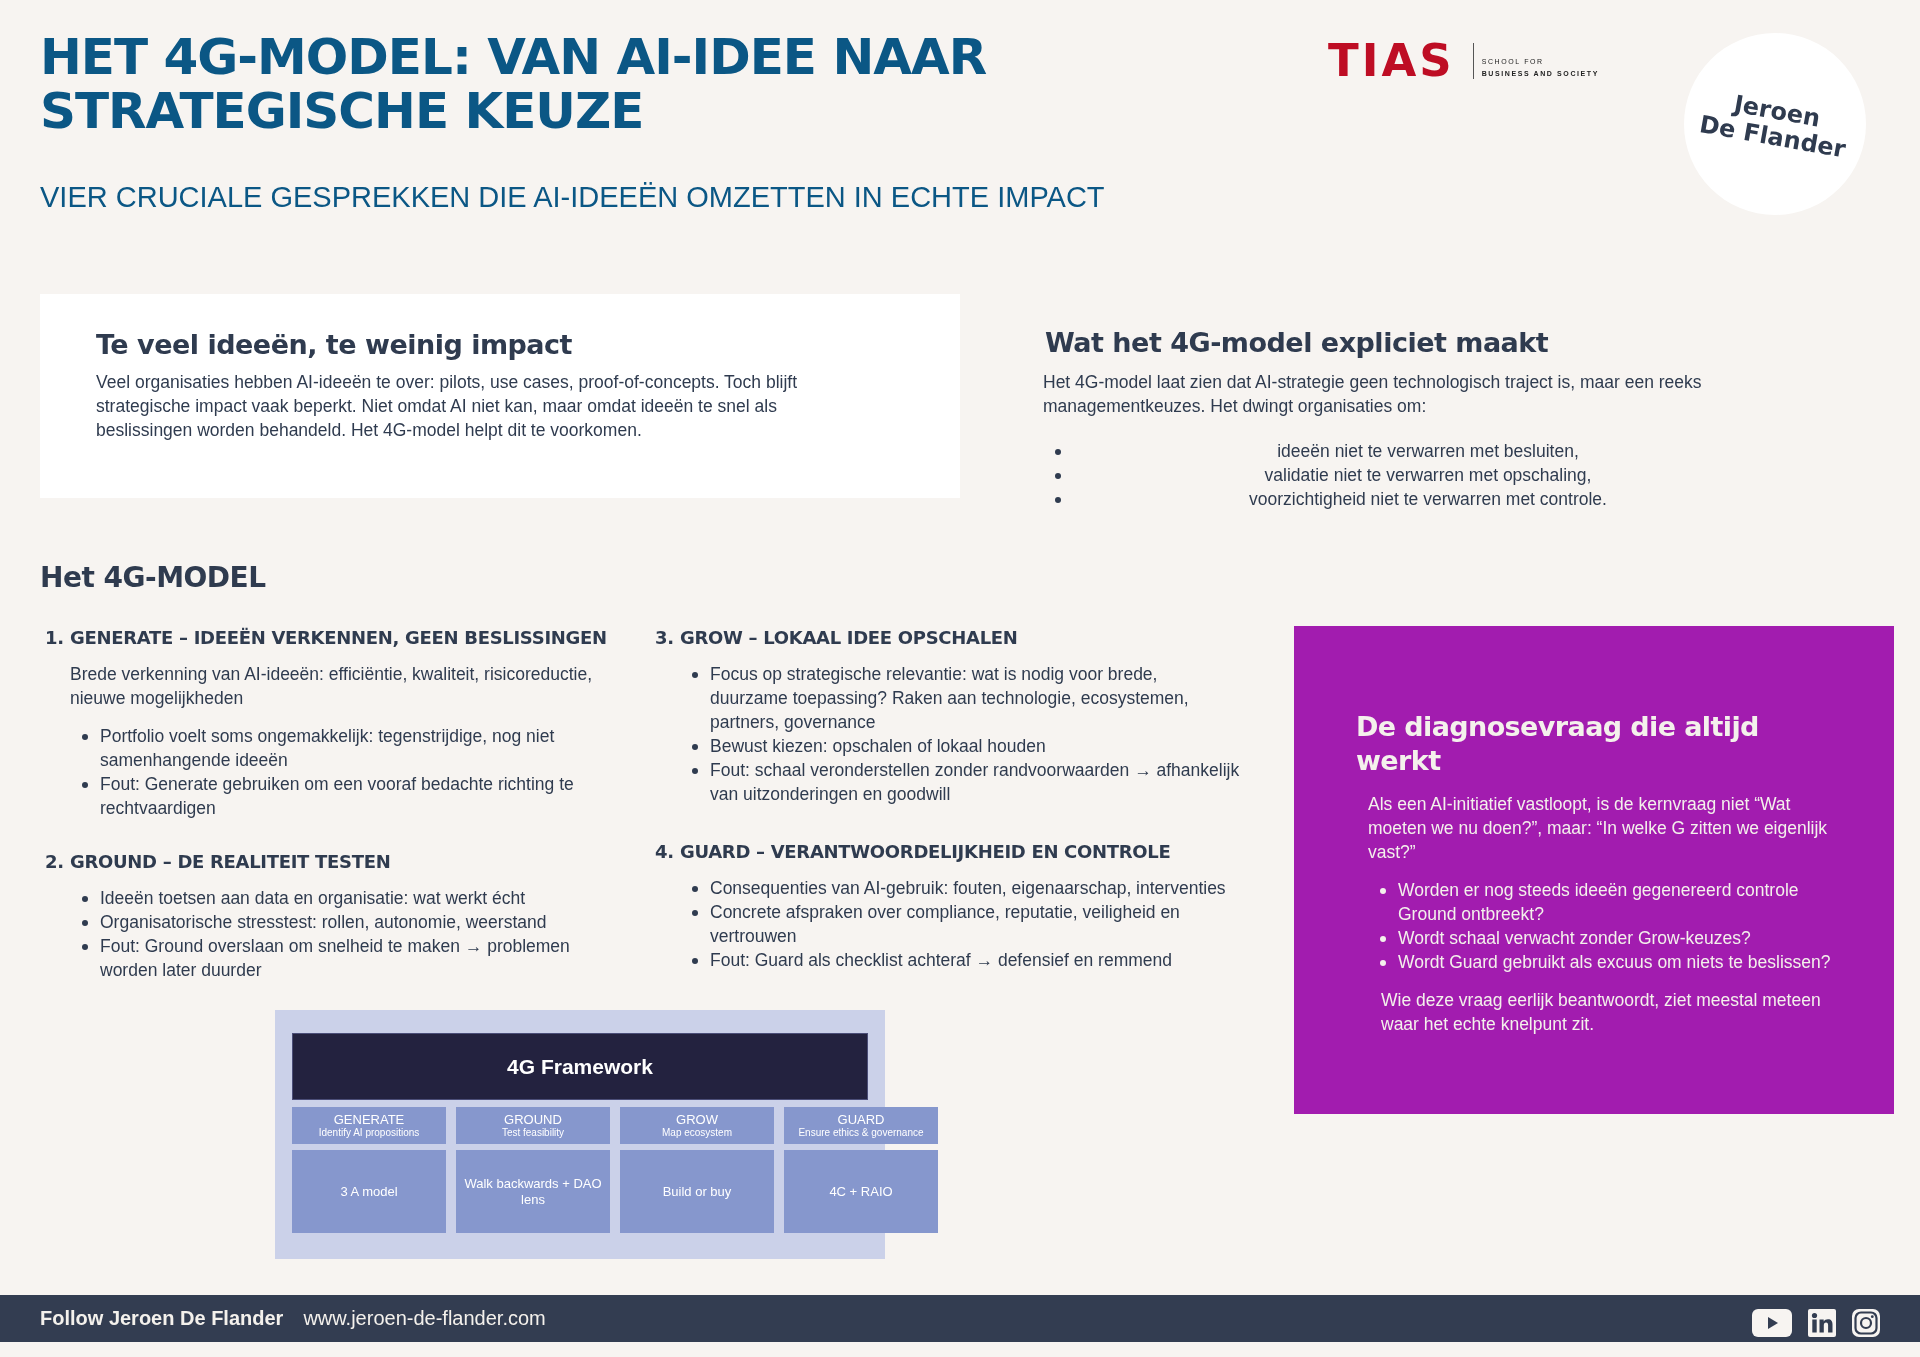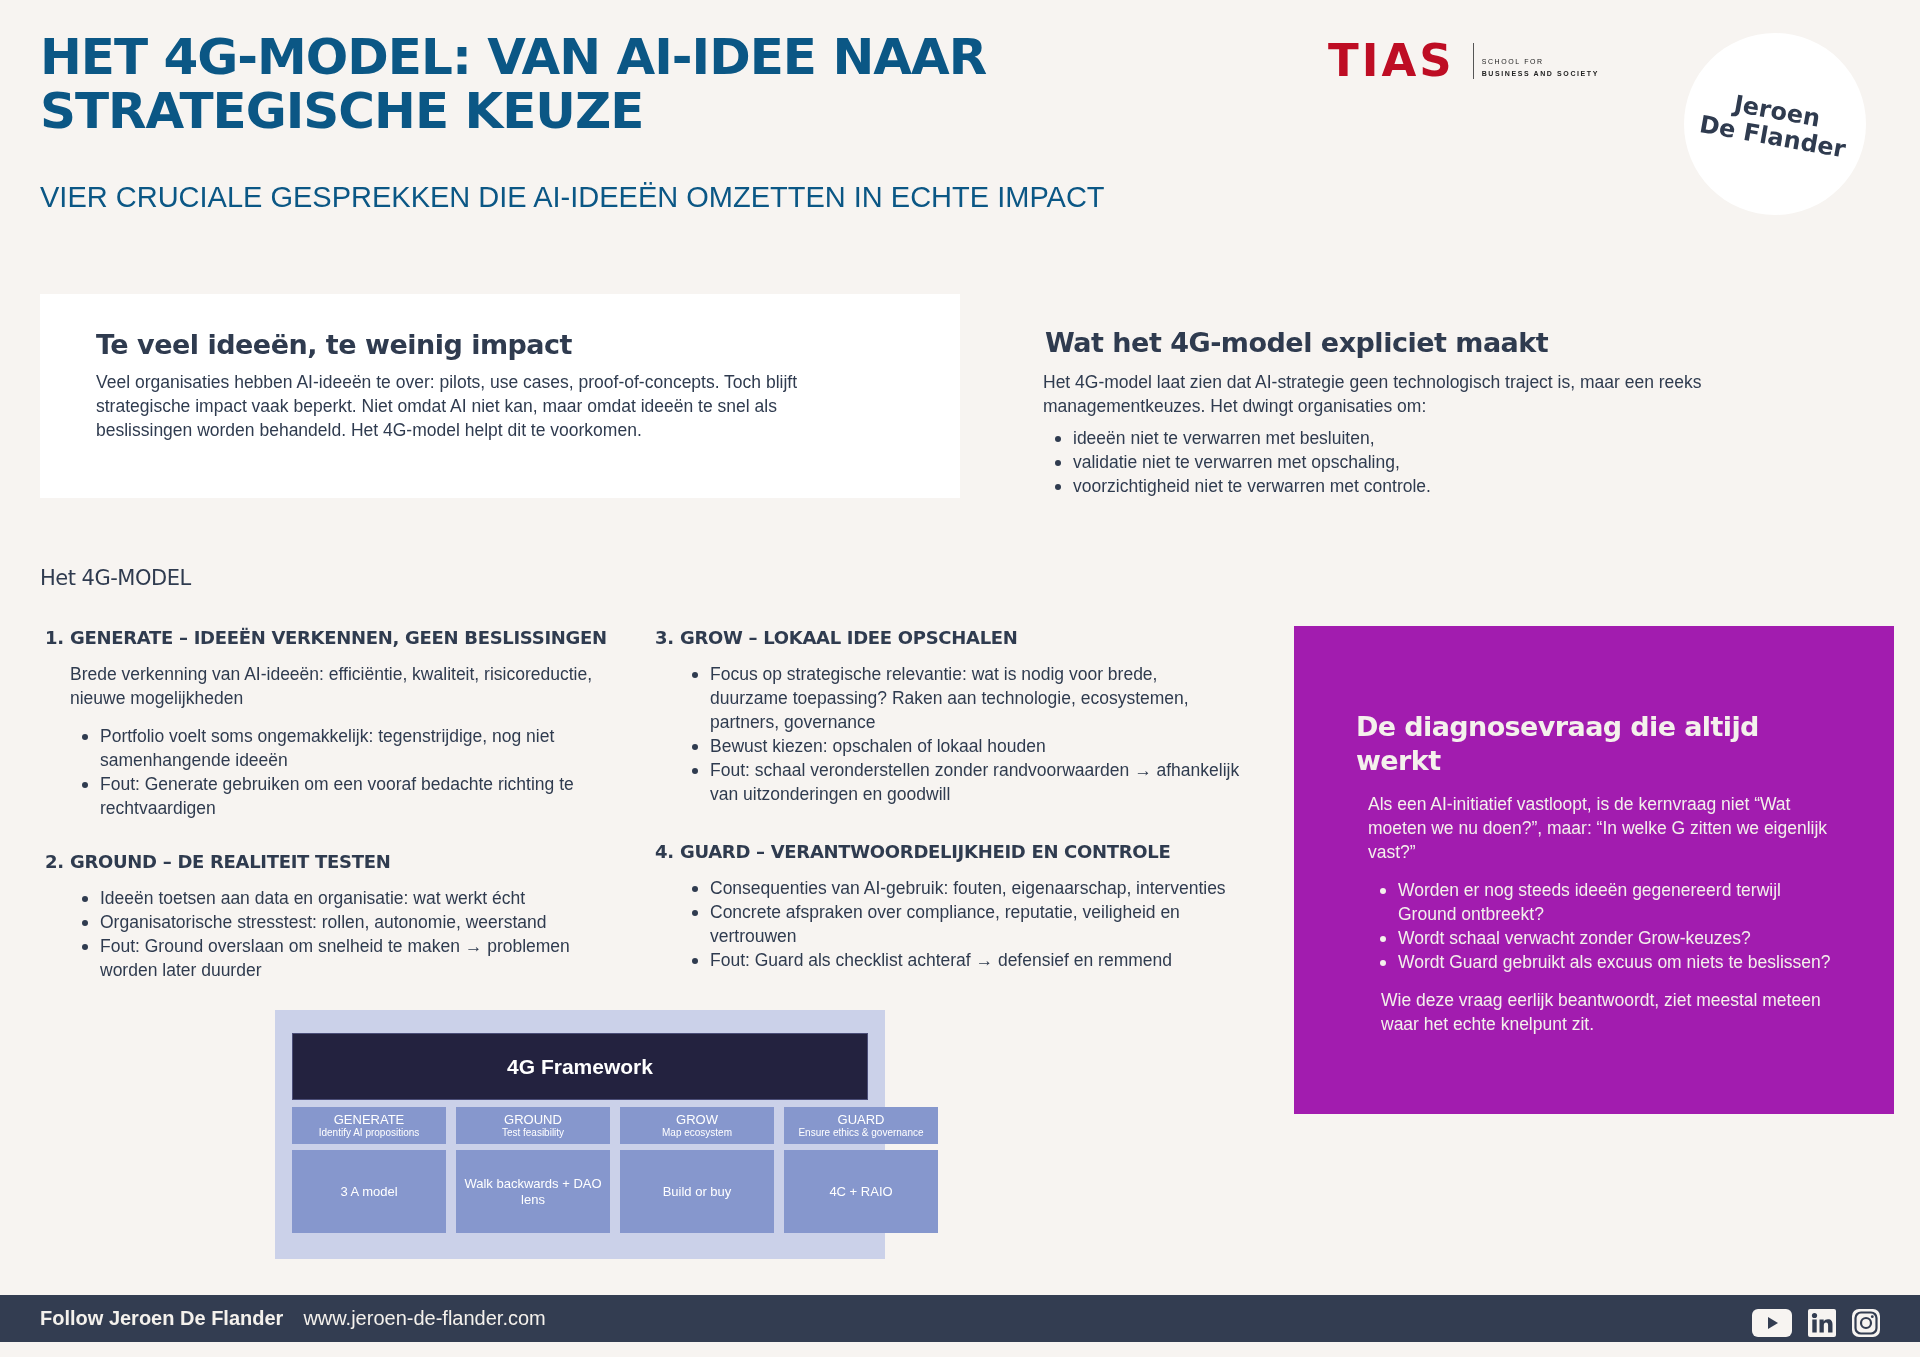--- a/index.html
+++ b/index.html
@@ -62,27 +62,27 @@
   
   .intro-right { left: 1043px; top: 326px; width: 740px; }
   .intro-right .h-card { margin-left: 2px; }
   .intro-right .p-body { margin-top: 10px; }
   ul.bul { list-style: none; }
   ul.bul li { position: relative; padding-left: 30px; font-size: 17.5px; line-height: 24px; }
   ul.bul li::before {
     content: ""; position: absolute; left: 12px; top: 10px;
     width: 6px; height: 6px; border-radius: 50%; background: currentColor;
   }
-  .intro-right ul.bul { margin-top: 8px; }
+  .intro-right ul.bul { margin-top: 21px; text-align: center; }
 
   
   .model-heading {
     left: 40px; top: 560px;
-    font-family: "DejaVu Sans", sans-serif; font-weight: normal;
-    font-size: 21px; line-height: 36px; color: #2F3B4F; letter-spacing: -0.5px;
+    font-family: "DejaVu Sans", sans-serif; font-weight: bold;
+    font-size: 28px; line-height: 36px; color: #2F3B4F; letter-spacing: -0.5px;
   }
 
   .g-section { width: 600px; }
   .g-title {
     font-family: "DejaVu Sans", sans-serif; font-weight: bold;
     font-size: 18px; line-height: 24px; color: #2F3B4F; letter-spacing: -0.3px;
     display: flex;
   }
   .g-num { width: 30px; flex: none; padding-left: 5px; }
   .g-intro { margin: 12px 0 0 30px; font-size: 17.5px; line-height: 24px; width: 560px; }
@@ -228,21 +228,21 @@
     <li>Consequenties van AI-gebruik: fouten, eigenaarschap, interventies</li>
     <li>Concrete afspraken over compliance, reputatie, veiligheid en vertrouwen</li>
     <li>Fout: Guard als checklist achteraf → defensief en remmend</li>
   </ul>
 </div>
 
 <div class="abs diag">
   <h2 class="diag-title">De diagnosevraag die altijd werkt</h2>
   <p class="p-body">Als een AI-initiatief vastloopt, is de kernvraag niet “Wat moeten we nu doen?”, maar: “In welke G zitten we eigenlijk vast?”</p>
   <ul class="bul">
-    <li>Worden er nog steeds ideeën gegenereerd terwijl Ground ontbreekt?</li>
+    <li>Worden er nog steeds ideeën gegenereerd controle Ground ontbreekt?</li>
     <li>Wordt schaal verwacht zonder Grow-keuzes?</li>
     <li>Wordt Guard gebruikt als excuus om niets te beslissen?</li>
   </ul>
   <p class="p-body diag-outro">Wie deze vraag eerlijk beantwoordt, ziet meestal meteen waar het echte knelpunt zit.</p>
 </div>
 
 <div class="abs fw">
   <div class="fw-head">4G Framework</div>
   <div class="fw-grid">
     <div>

